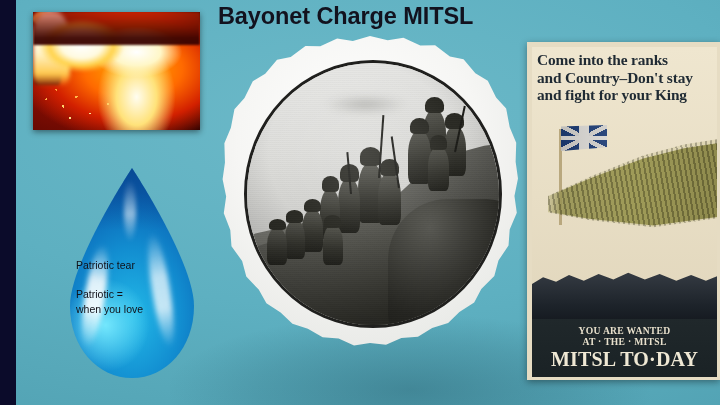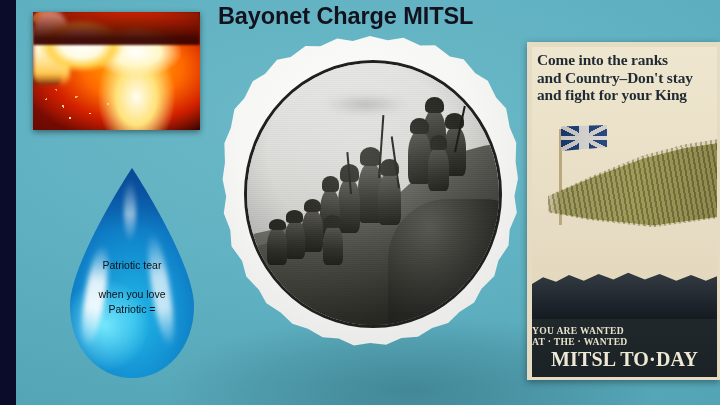--- a/index.html
+++ b/index.html
@@ -151,21 +151,21 @@
     left: 58px; top: 14px;
     width: 12px; height: 62px;
     background: linear-gradient(180deg, rgba(255,255,255,0.0) 0%, rgba(255,255,255,0.55) 55%, rgba(255,255,255,0.0) 100%);
     border-radius: 50%;
     filter: blur(2px);
   }
   .drop-text {
     position: absolute;
     left: 10px; top: 92px;
     width: 112px;
-    text-align: center;
+    text-align: left;
     color: #101018;
     font-size: 10.5px;
     line-height: 15px;
   }
   .drop-text .lead { margin-bottom: 14px; }
   
   .photo-frame {
     position: absolute;
     left: 222px; top: 36px;
     width: 296px; height: 310px;
@@ -345,21 +345,21 @@
   .poster-bottom {
     position: absolute;
     left: 0; bottom: 0;
     width: 100%; height: 58px;
     background: linear-gradient(180deg, #20282b 0%, #1a2225 100%);
   }
   .wanted {
     position: absolute;
     left: 0; top: 6px;
     width: 100%;
-    text-align: left;
+    text-align: center;
     color: #e8e0cc;
     font-family: "Liberation Serif", serif;
     font-weight: bold;
     font-size: 9.6px;
     line-height: 11.2px;
     letter-spacing: 0.3px;
   }
   .enlist {
     position: absolute;
     left: 0; top: 28px;
@@ -394,22 +394,22 @@
   </div>
 
   <div class="teardrop-wrap">
     <div class="drop"></div>
     <div class="drop-edge"></div>
     <div class="gloss-tip"></div>
     <div class="gloss-left"></div>
     <div class="gloss-right"></div>
     <div class="drop-text">
       <div class="lead">Patriotic tear</div>
+      <div>Patriotic =</div>
       <div>when you love</div>
-      <div>Patriotic =</div>
     </div>
   </div>
 
   <div class="photo-frame">
     <div class="scallop"></div>
     <div class="photo-ring">
       <div class="ph ph-sky"></div>
       <div class="ph ph-cloud1"></div>
       <div class="ph ph-ridge"></div>
       <div class="ph ph-ridge2"></div>
@@ -455,21 +455,21 @@
 
       <div class="troop-column"></div>
       <div class="troop-texture"></div>
 
       <div class="crowd-hats"></div>
       <div class="crowd"></div>
 
       <div class="poster-bottom">
         <div class="wanted">
           <div>YOU ARE WANTED</div>
-          <div>AT · THE · WANTED</div>
+          <div>AT · THE · MITSL</div>
         </div>
         <div class="enlist">MITSL TO·DAY</div>
       </div>
 
     </div>
   </div>
 
 </div>
 
 </body></html>

